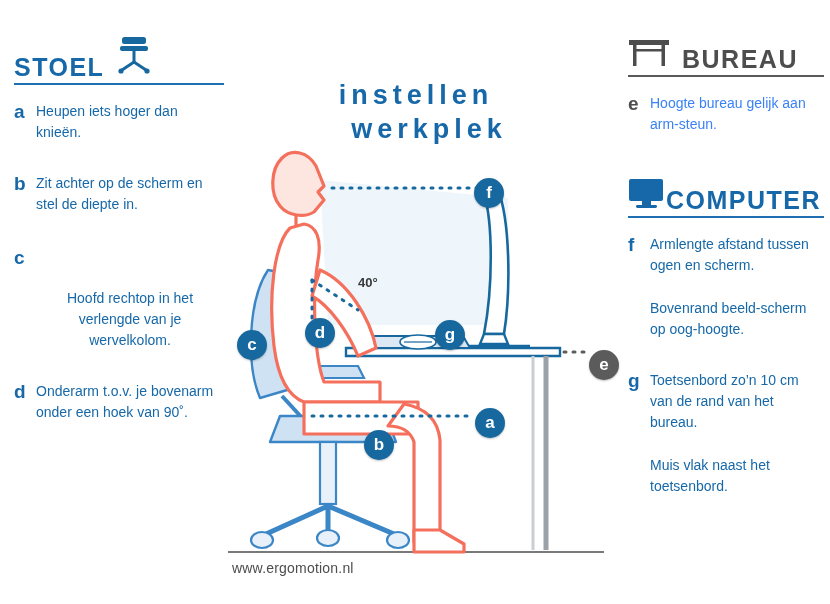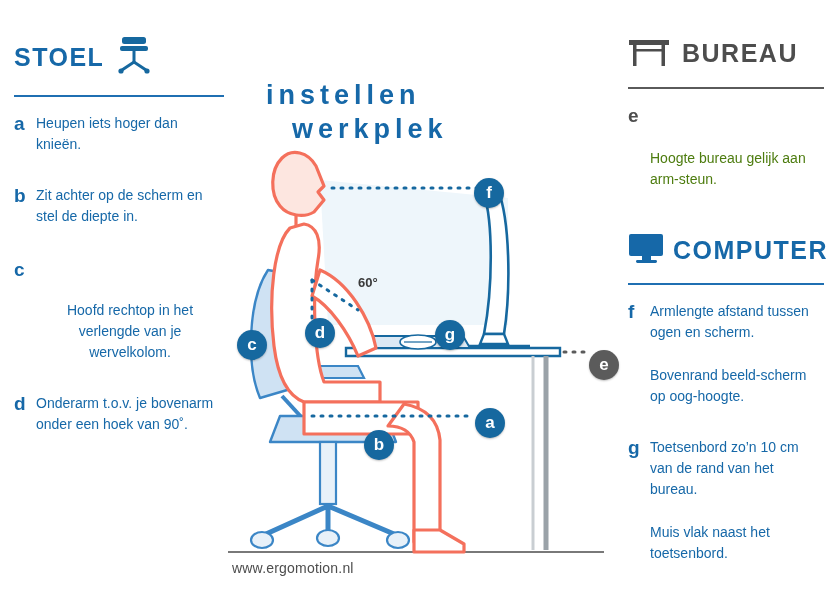--- a/index.html
+++ b/index.html
@@ -26,24 +26,24 @@
     top: 0;
     height: 604px;
   }
   .col-left  { left: 14px;  width: 210px; }
   .col-mid   { left: 226px; width: 360px; }
   .col-right { left: 628px; width: 196px; }
 
   
   .sec-head {
     display: flex;
-    align-items: center;
+    align-items: flex-end;
     gap: 10px;
     border-bottom: 2px solid #1f6fb2;
-    padding-bottom: 15px;
+    padding-bottom: 3px;
   }
   .sec-head.grey { border-bottom-color: #5a5a5a; }
   .sec-title {
     font-size: 25px;
     font-weight: bold;
     letter-spacing: 1.5px;
     color: #1668a8;
     line-height: 1;
   }
   .sec-title.grey { color: #4d4d4d; }
@@ -61,30 +61,30 @@
     line-height: 21px;
     width: 13px;
     flex: 0 0 13px;
   }
   .item .letter.grey { color: #4d4d4d; }
   .item .txt {
     font-size: 14px;
     color: #1668a8;
     line-height: 21px;
   }
-  .item .txt.grey { color: #4d7c0f; margin-top: 43px; }
+  .item .txt.grey { color: #3b82f6; }
   .item.sub .letter { visibility: hidden; }
 
   
   .mid-title {
     position: absolute;
     left: 40px;
     top: 78px;
     width: 300px;
-    text-align: left;
+    text-align: center;
     color: #1668a8;
     font-size: 27px;
     font-weight: bold;
     letter-spacing: 5px;
     line-height: 34px;
   }
   .mid-title .l2 { display: block; padding-left: 26px; }
 
   
   #illus {
@@ -242,21 +242,21 @@
   </svg>
 
   <div class="badge" style="left:474px; top:178px;">f</div>
   <div class="badge" style="left:435px; top:320px;">g</div>
   <div class="badge" style="left:305px; top:318px;">d</div>
   <div class="badge" style="left:237px; top:330px;">c</div>
   <div class="badge" style="left:475px; top:408px;">a</div>
   <div class="badge" style="left:364px; top:430px;">b</div>
   <div class="badge grey" style="left:589px; top:350px;">e</div>
 
-  <div class="angle-label" style="left:358px; top:275px;">60°</div>
+  <div class="angle-label" style="left:358px; top:275px;">40°</div>
 
   <div class="credit">www.ergomotion.nl</div>
 
   <div class="col col-right">
 
     <div class="sec-head grey" style="margin-top:34px; gap:12px;">
       <span class="hdr-icon">
         <svg width="42" height="34" viewBox="0 0 42 34">
           <rect x="1" y="6" width="40" height="5" fill="#4d4d4d"></rect>
           <rect x="5" y="11" width="3.5" height="21" fill="#4d4d4d"></rect>
@@ -265,21 +265,21 @@
         </svg>
       </span>
       <span class="sec-title grey">BUREAU</span>
     </div>
 
     <div class="item">
       <span class="letter grey">e</span>
       <span class="txt grey">Hoogte bureau gelijk aan arm-steun.</span>
     </div>
 
-    <div class="sec-head" style="margin-top:42px; gap:7px;">
+    <div class="sec-head" style="margin-top:42px; gap:0;">
       <span class="hdr-icon">
         <svg width="38" height="32" viewBox="0 0 38 32">
           <rect x="1" y="2" width="34" height="22" rx="2" fill="#1668a8"></rect>
           <rect x="4" y="5" width="28" height="16" fill="#ffffff"></rect>
           <rect x="4" y="5" width="28" height="16" fill="#1668a8"></rect>
           <rect x="14" y="24" width="9" height="4" fill="#1668a8"></rect>
           <rect x="8" y="28" width="21" height="3" rx="1.4" fill="#1668a8"></rect>
         </svg>
       </span>
       <span class="sec-title">COMPUTER</span>

